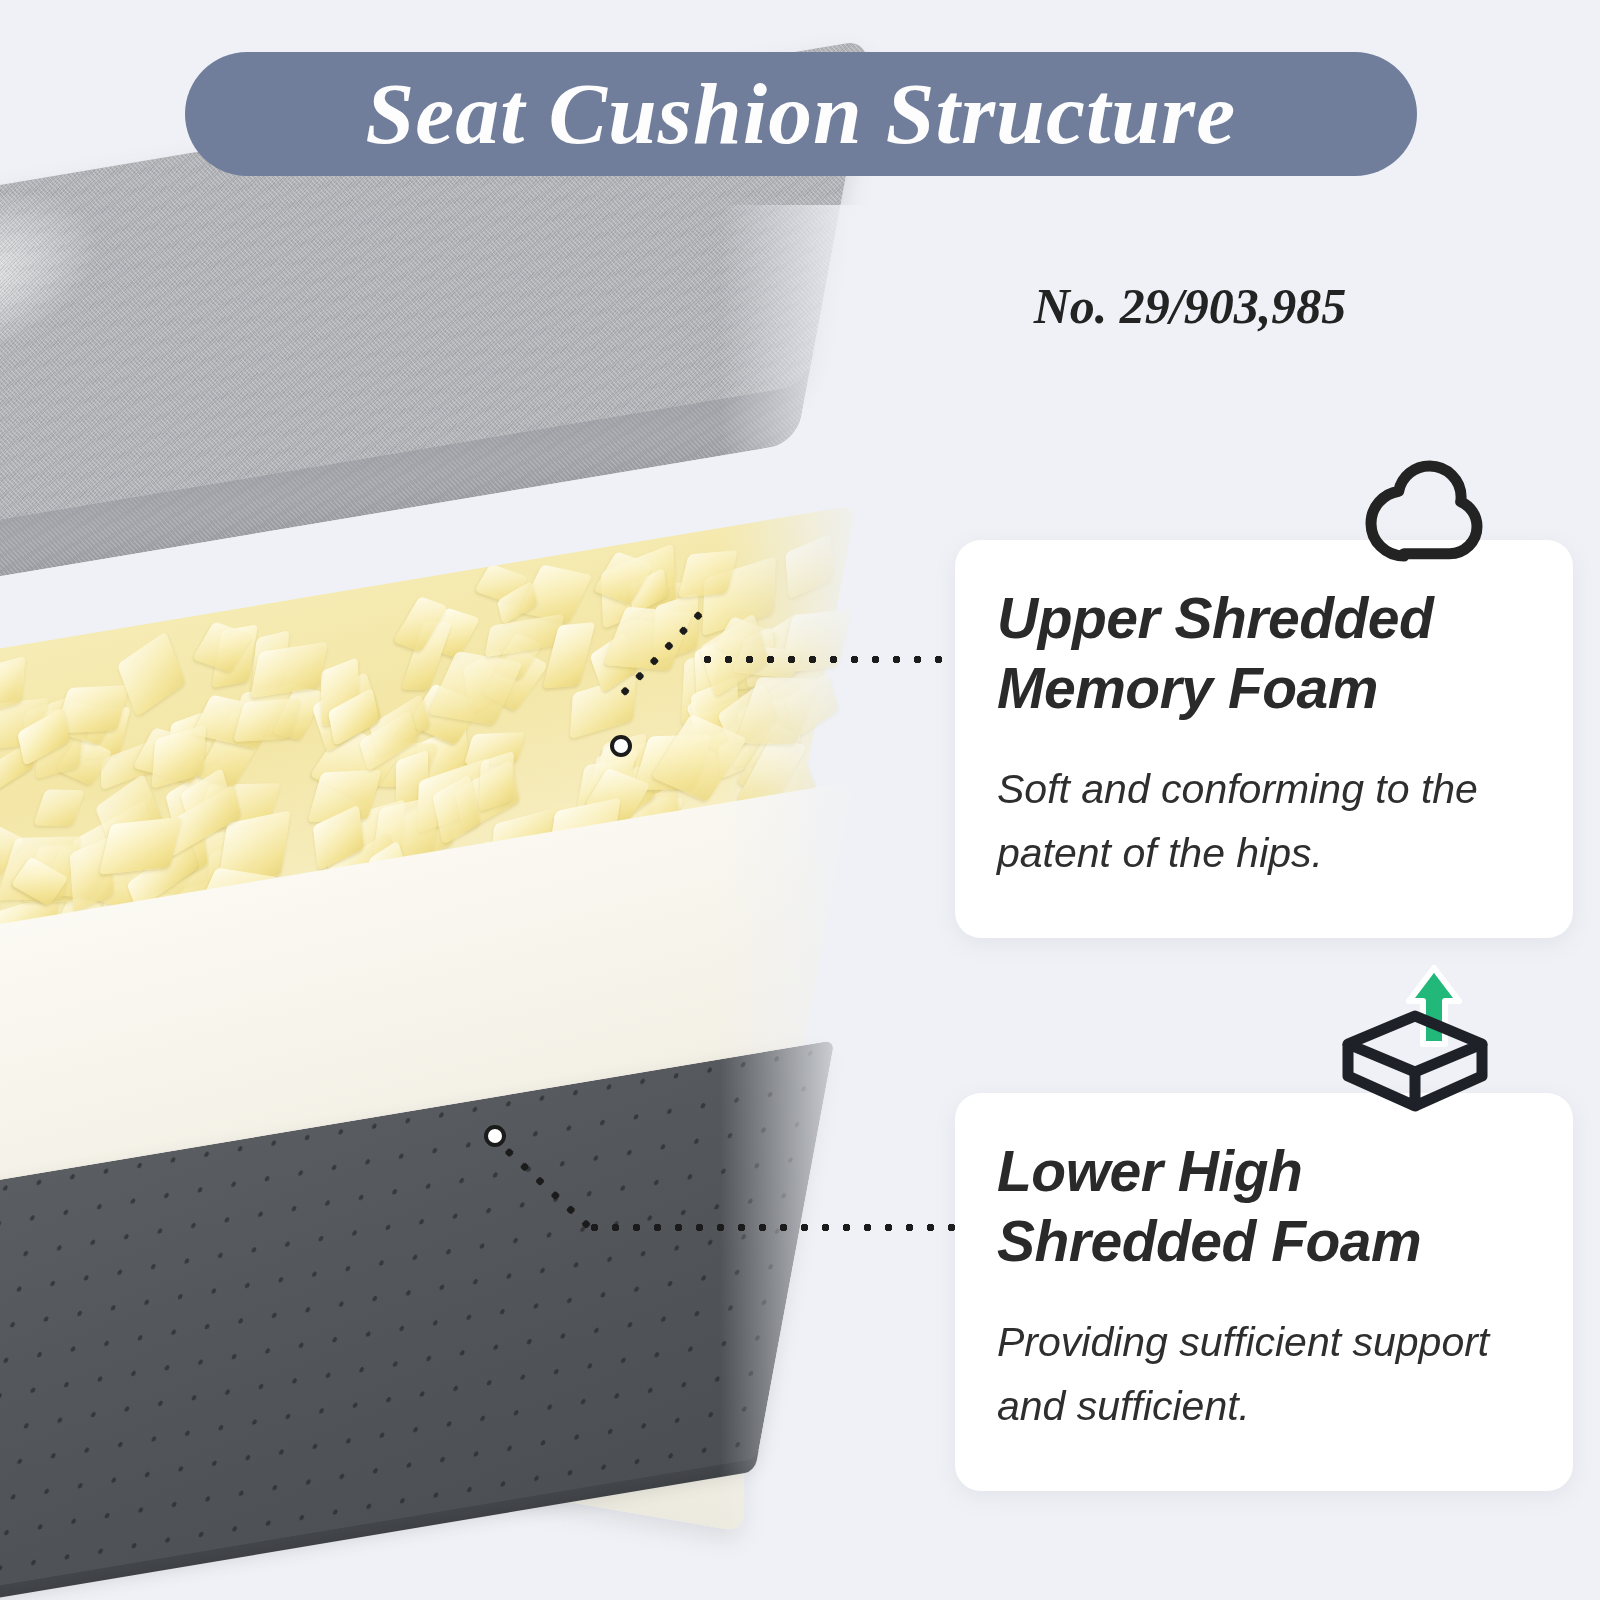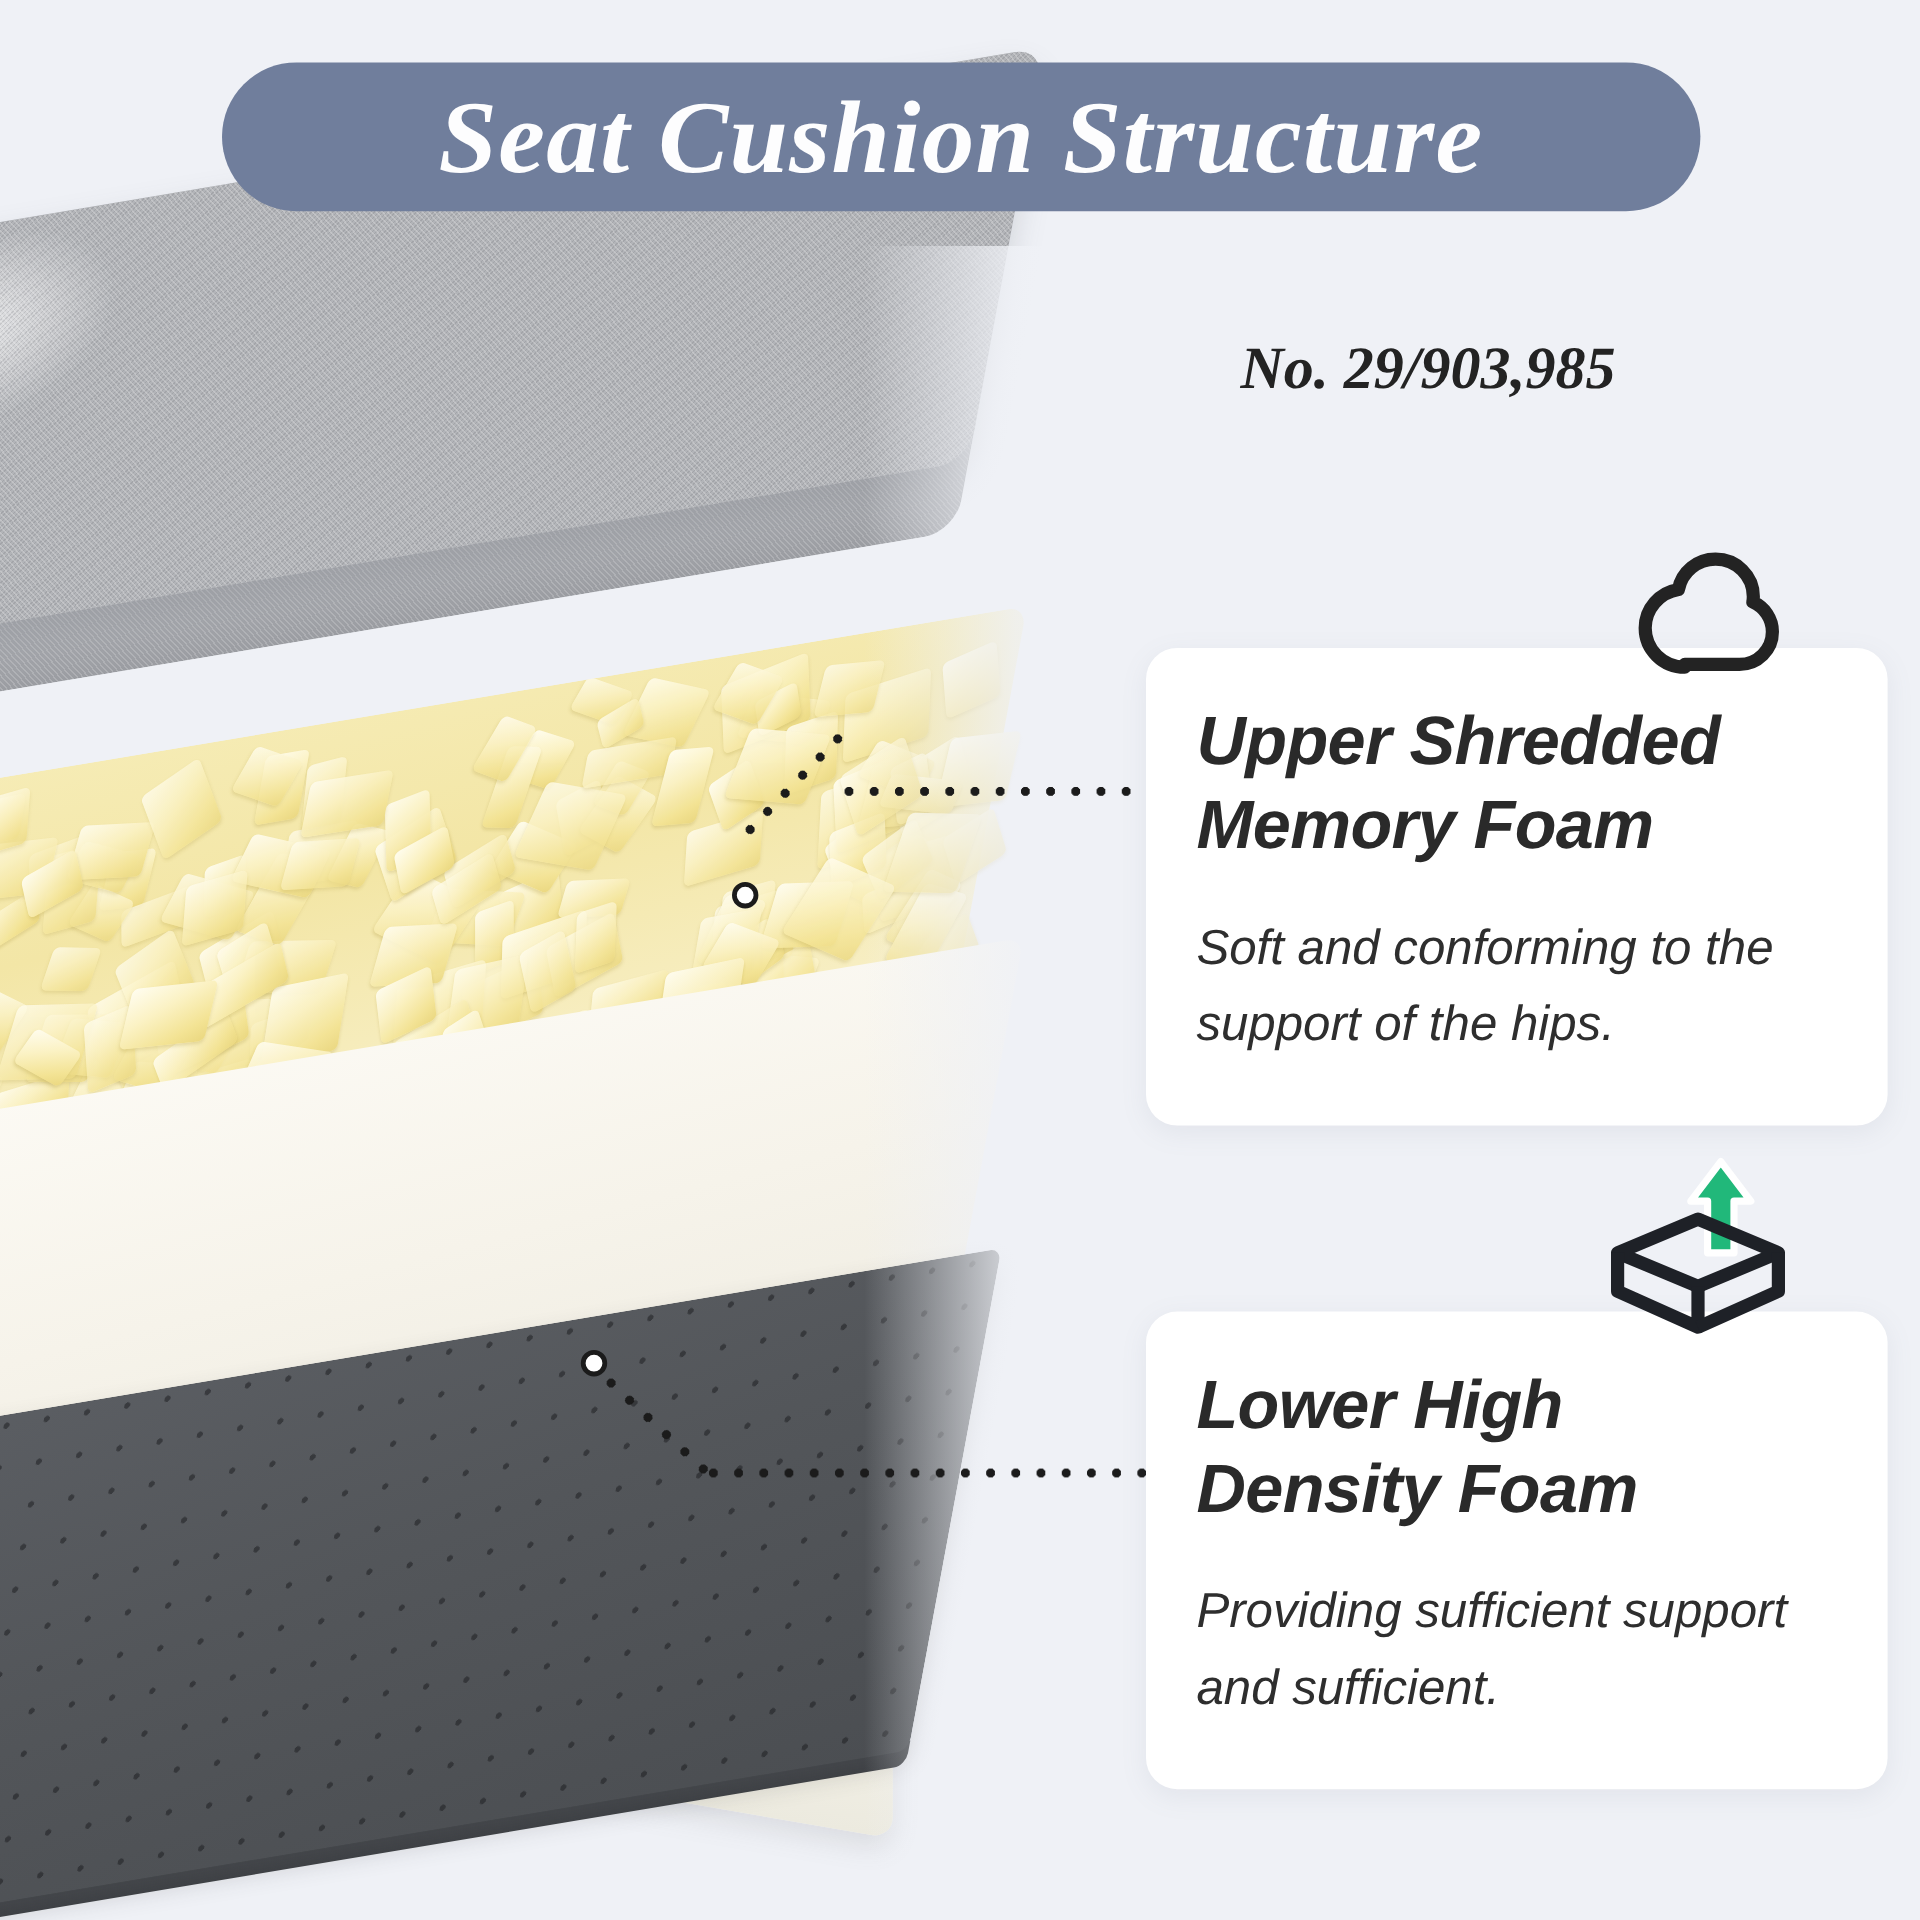--- a/index.html
+++ b/index.html
@@ -429,34 +429,34 @@
     <span class="pl">No. 29/903,985</span>
   </div>
 
   <div class="card" id="card-upper">
     <div class="card-title">
       <span>Upper Shredded</span><br>
       <span>Memory Foam</span>
     </div>
     <div class="card-desc">
       <span>Soft and conforming to the</span><br>
-      <span>support of the hips.</span>
+      <span>patent of the hips.</span>
     </div>
   </div>
 
   <div class="icon-badge" id="icon-cloud">
     <svg viewBox="0 0 128 112" width="128" height="112" aria-hidden="true">
       <path d="M49 104c-18.2 0-33-14.6-33-32.6 0-16.2 12-29.7 27.7-32.2C46.6 24.5 59.4 14 74.6 14c17.4 0 31.5 13.9 31.5 31 0 1.6-.1 3.2-.4 4.7 9.6 4.2 16.3 13.7 16.3 24.8 0 15-12.3 27.2-27.5 27.2H49z" fill="none" stroke="#232323" stroke-width="11" stroke-linejoin="round"></path>
     </svg>
   </div>
 
   <div class="card" id="card-lower">
     <div class="card-title">
       <span>Lower High</span><br>
-      <span>Density Foam</span>
+      <span>Shredded Foam</span>
     </div>
     <div class="card-desc">
       <span>Providing sufficient support</span><br>
       <span>and sufficient.</span>
     </div>
   </div>
 
   <div class="icon-badge" id="icon-box">
     <svg viewBox="0 0 170 160" width="170" height="160" aria-hidden="true">
 

